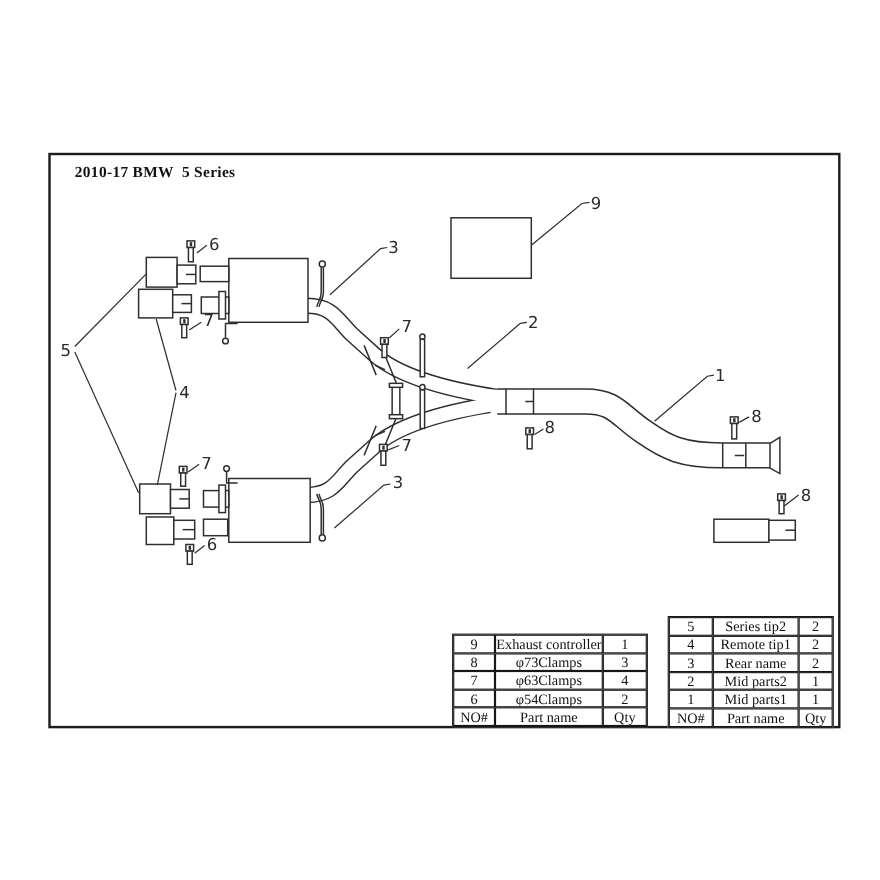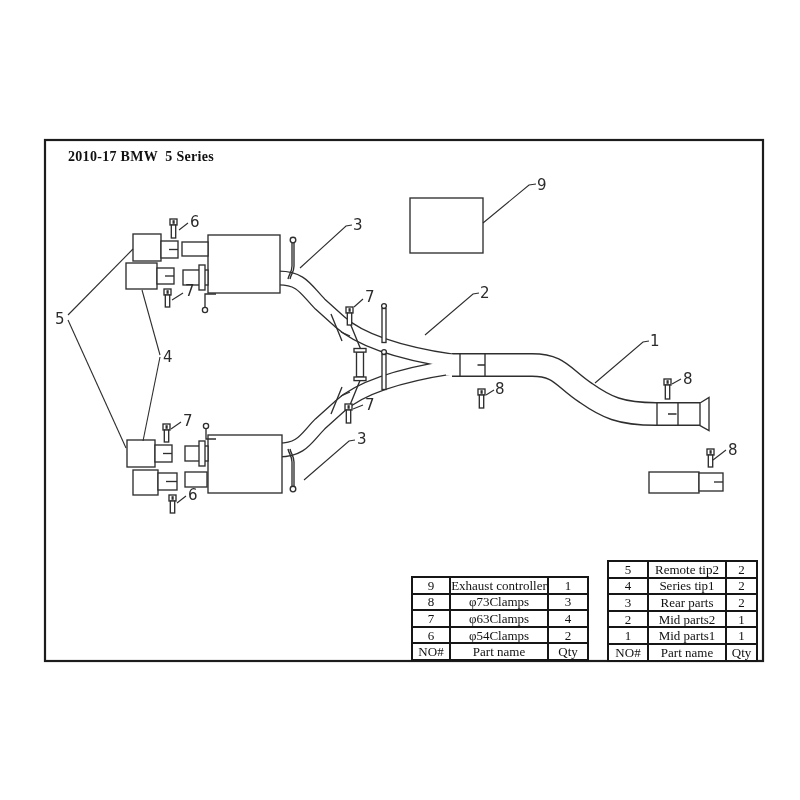--- a/index.html
+++ b/index.html
@@ -232,27 +232,27 @@
   <div class="cell">6</div>
   <div class="cell">φ54Clamps</div>
   <div class="cell">2</div>
   <div class="cell">NO#</div>
   <div class="cell">Part name</div>
   <div class="cell">Qty</div>
 </div>
 
 <div class="ptable" id="tbl-right">
   <div class="cell">5</div>
-  <div class="cell">Remote tip2</div>
+  <div class="cell">Series tip2</div>
   <div class="cell">2</div>
   <div class="cell">4</div>
-  <div class="cell">Series tip1</div>
+  <div class="cell">Remote tip1</div>
   <div class="cell">2</div>
   <div class="cell">3</div>
-  <div class="cell">Rear parts</div>
+  <div class="cell">Rear name</div>
   <div class="cell">2</div>
   <div class="cell">2</div>
   <div class="cell">Mid parts2</div>
   <div class="cell">1</div>
   <div class="cell">1</div>
   <div class="cell">Mid parts1</div>
   <div class="cell">1</div>
   <div class="cell">NO#</div>
   <div class="cell">Part name</div>
   <div class="cell">Qty</div>

